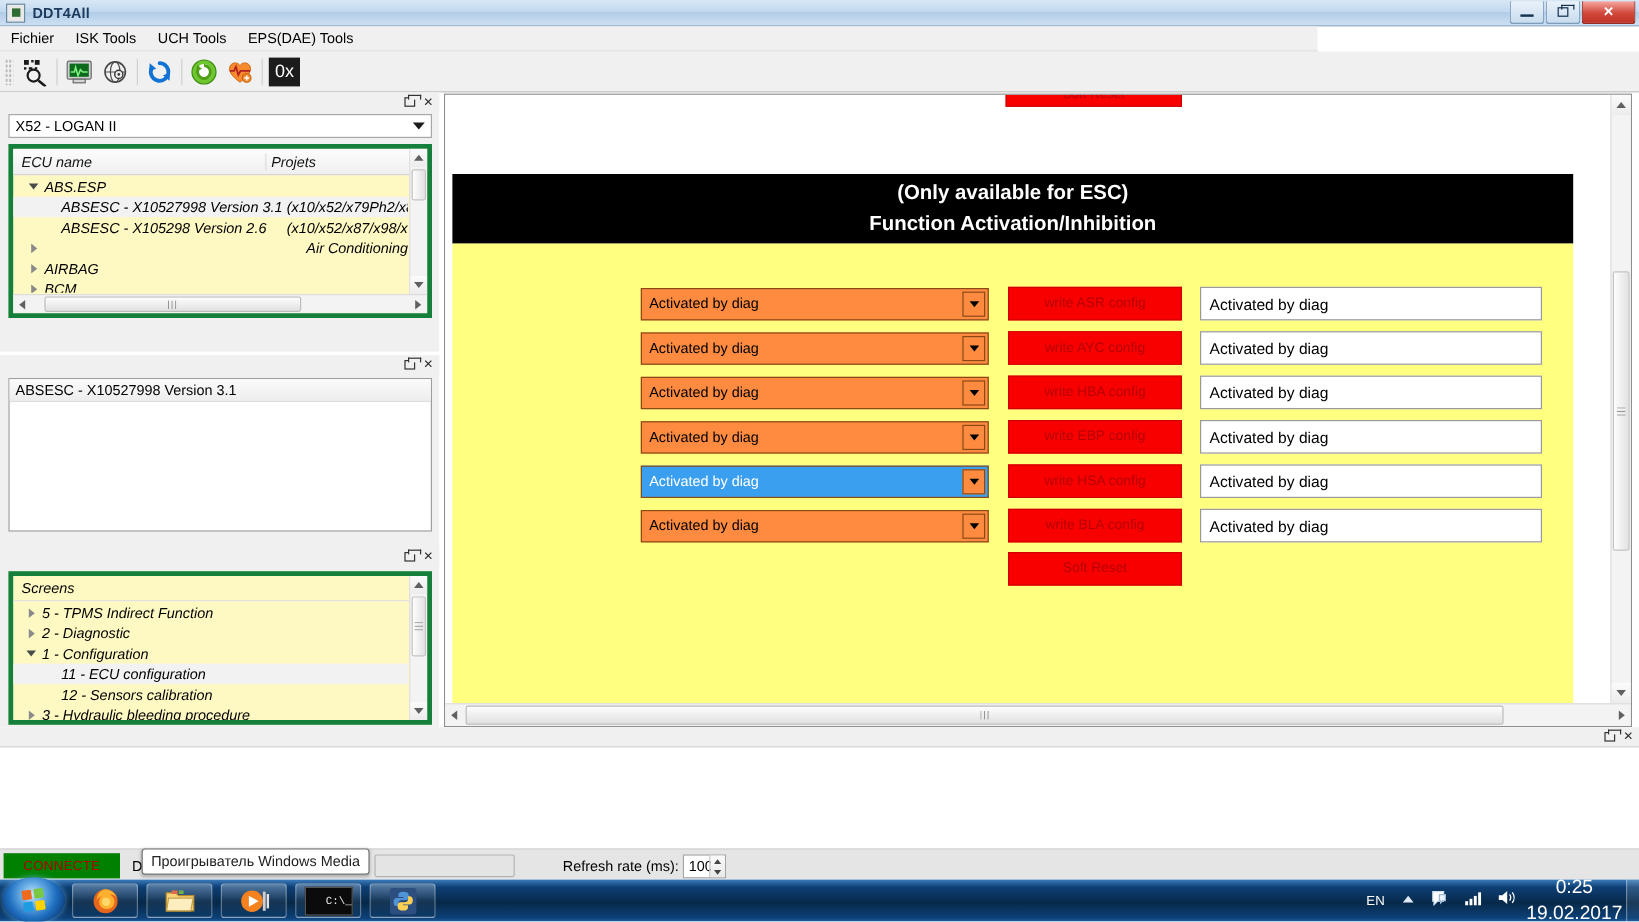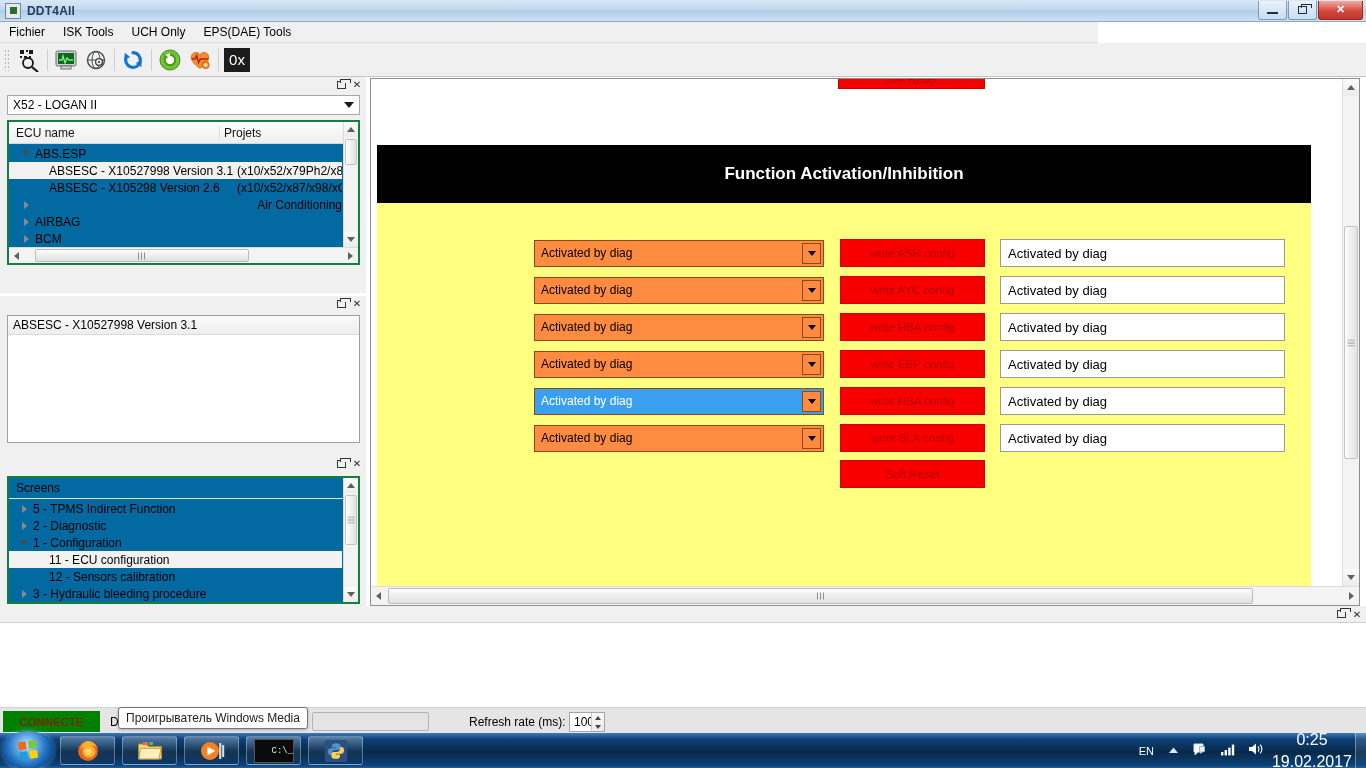--- a/index.html
+++ b/index.html
@@ -75,21 +75,21 @@
   .combo-vehicle{
     margin:3px 6px 0 7px;height:20px;background:#fff;border:1px solid #a8a8a8;
     display:flex;align-items:center;font-size:12px;color:#000;padding-left:5px;position:relative;
   }
   .combo-vehicle .arr{
     position:absolute;right:5px;top:50%;transform:translateY(-50%);
     width:0;height:0;border-left:5px solid transparent;border-right:5px solid transparent;border-top:6px solid #1b1b1b;
   }
 
   .treebox{
-    margin:5px 6px 0 7px;background:#0369a1;border:2px solid #15803d;position:relative;overflow:hidden;
+    margin:5px 6px 0 7px;background:#fef9c3;border:4px solid #15803d;position:relative;overflow:hidden;font-style:italic;
   }
   .tree-head{
     height:22px;background:linear-gradient(to bottom,#fdfdfd,#efefef);
     border-bottom:1px solid #d6d6d6;display:flex;align-items:center;font-size:12px;color:#111;
   }
   .tree-head .c1{padding-left:7px;width:210px;}
   .tree-head .c2{padding-left:4px;border-left:1px solid #ddd;flex:1;}
   .trow{height:17px;display:flex;align-items:center;font-size:12px;color:#000;white-space:nowrap;}
   .trow.sel{background:#f2f2f2;}
   .tw{width:14px;display:flex;align-items:center;justify-content:center;}
@@ -224,21 +224,21 @@
       <div class="tb-btn">
           <span class="rs"></span>
         </div>
       <div class="tb-btn close">✕</div>
     </div>
   </div>
 
   <div class="menubar">
     <div class="menu-item">Fichier</div>
     <div class="menu-item">ISK Tools</div>
-    <div class="menu-item">UCH Only</div>
+    <div class="menu-item">UCH Tools</div>
     <div class="menu-item">EPS(DAE) Tools</div>
   </div>
 
   <div class="toolbar">
     <div class="grip"></div>
 
     <div class="tool">
       <svg width="24" height="24" viewBox="0 0 24 24">
         <g fill="#1a1a1a">
           <rect x="3" y="2" width="4" height="4"></rect>
@@ -460,20 +460,21 @@
     </div>
   </div>
 
   <div class="maincard" style="left:370px;top:78px;width:990px;height:528px;">
 
     <div style="position:absolute;left:0;top:0;right:16px;bottom:19px;overflow:hidden;background:#fff;">
 
       <div class="clip-btn" style="left:467px;top:-10px;width:147px;height:20px;">Soft Reset</div>
 
       <div class="banner" style="left:6px;top:66px;width:934px;height:58px;">
+        <div>(Only available for ESC)</div>
         <div>Function Activation/Inhibition</div>
       </div>
 
       <div class="yellowarea" style="left:6px;top:124px;width:934px;height:385px;"></div>
 
       <div class="drow" style="left:163px;top:160px;">
         <div class="dd" style="width:290px;">
           <span>Activated by diag</span>
           <span class="ddbtn">
               <i class="ddar"></i>

